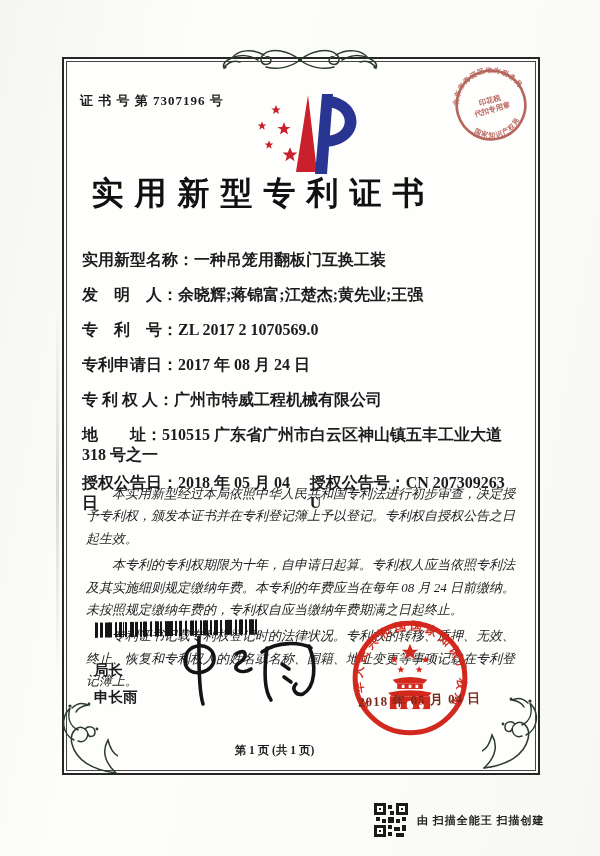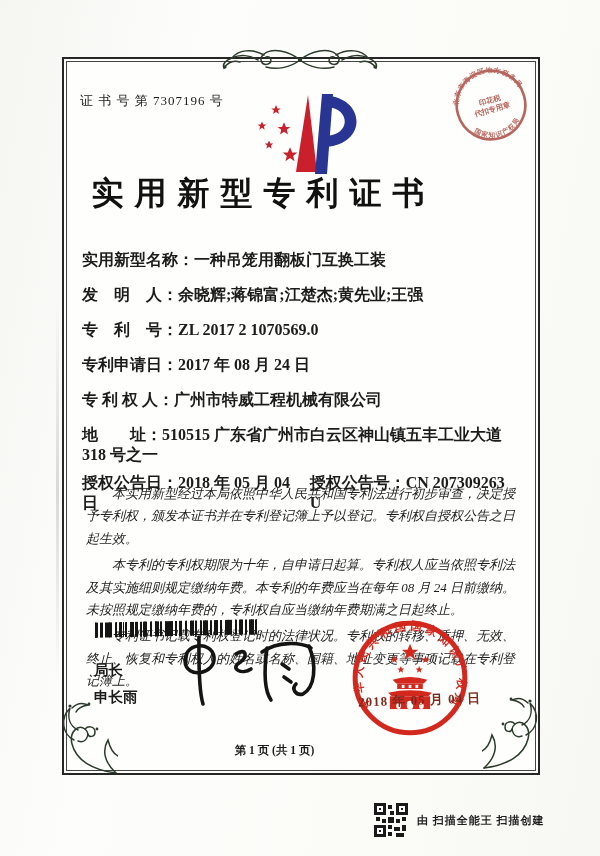--- a/index.html
+++ b/index.html
@@ -6,21 +6,21 @@
   body{
     width:600px;height:856px;position:relative;overflow:hidden;
     background:linear-gradient(100deg,#f5f5f2 0%,#fdfdfb 28%,#fbfbf8 70%,#f7f7f4 100%);
     font-family:"Liberation Serif","DejaVu Serif",serif;color:#1c1c1c;
   }
   .abs{position:absolute;}
   
   .frame-outer{left:62px;top:57px;width:474px;height:714px;border:2px solid #262626;background:#fefefc;}
   .frame-inner{position:absolute;inset:2px;border:1px solid #444;}
   .edge-shadow{left:56px;top:300px;width:3px;height:380px;background:linear-gradient(#0000,#00000022,#0000);}
-  .cert-no{left:80px;top:92px;font-size:13px;font-weight:normal;letter-spacing:1px;}
+  .cert-no{left:80px;top:92px;font-size:13px;font-weight:bold;letter-spacing:1px;}
   .title{left:0;top:172px;width:527px;text-align:center;font-size:32px;font-weight:bold;letter-spacing:11px;color:#111;}
   .fields{left:82px;top:250px;width:438px;font-size:16px;font-weight:600;line-height:20px;}
   .fields .row{margin-bottom:15px;}
   .fields .row.addr{margin-bottom:8px;}
   .grant-row{display:flex;justify-content:flex-start;}
   .paragraphs{left:82px;top:479px;width:438px;font-size:13px;line-height:22.4px;font-style:italic;color:#1d1d1d;}
   .paragraphs p{margin:4px;text-indent:2em;}
   .barcode{left:95px;top:621px;width:165px;height:15px;transform:rotate(-1.2deg);
     background-image:
       repeating-linear-gradient(90deg,#151515 0 2px,transparent 2px 5px),

